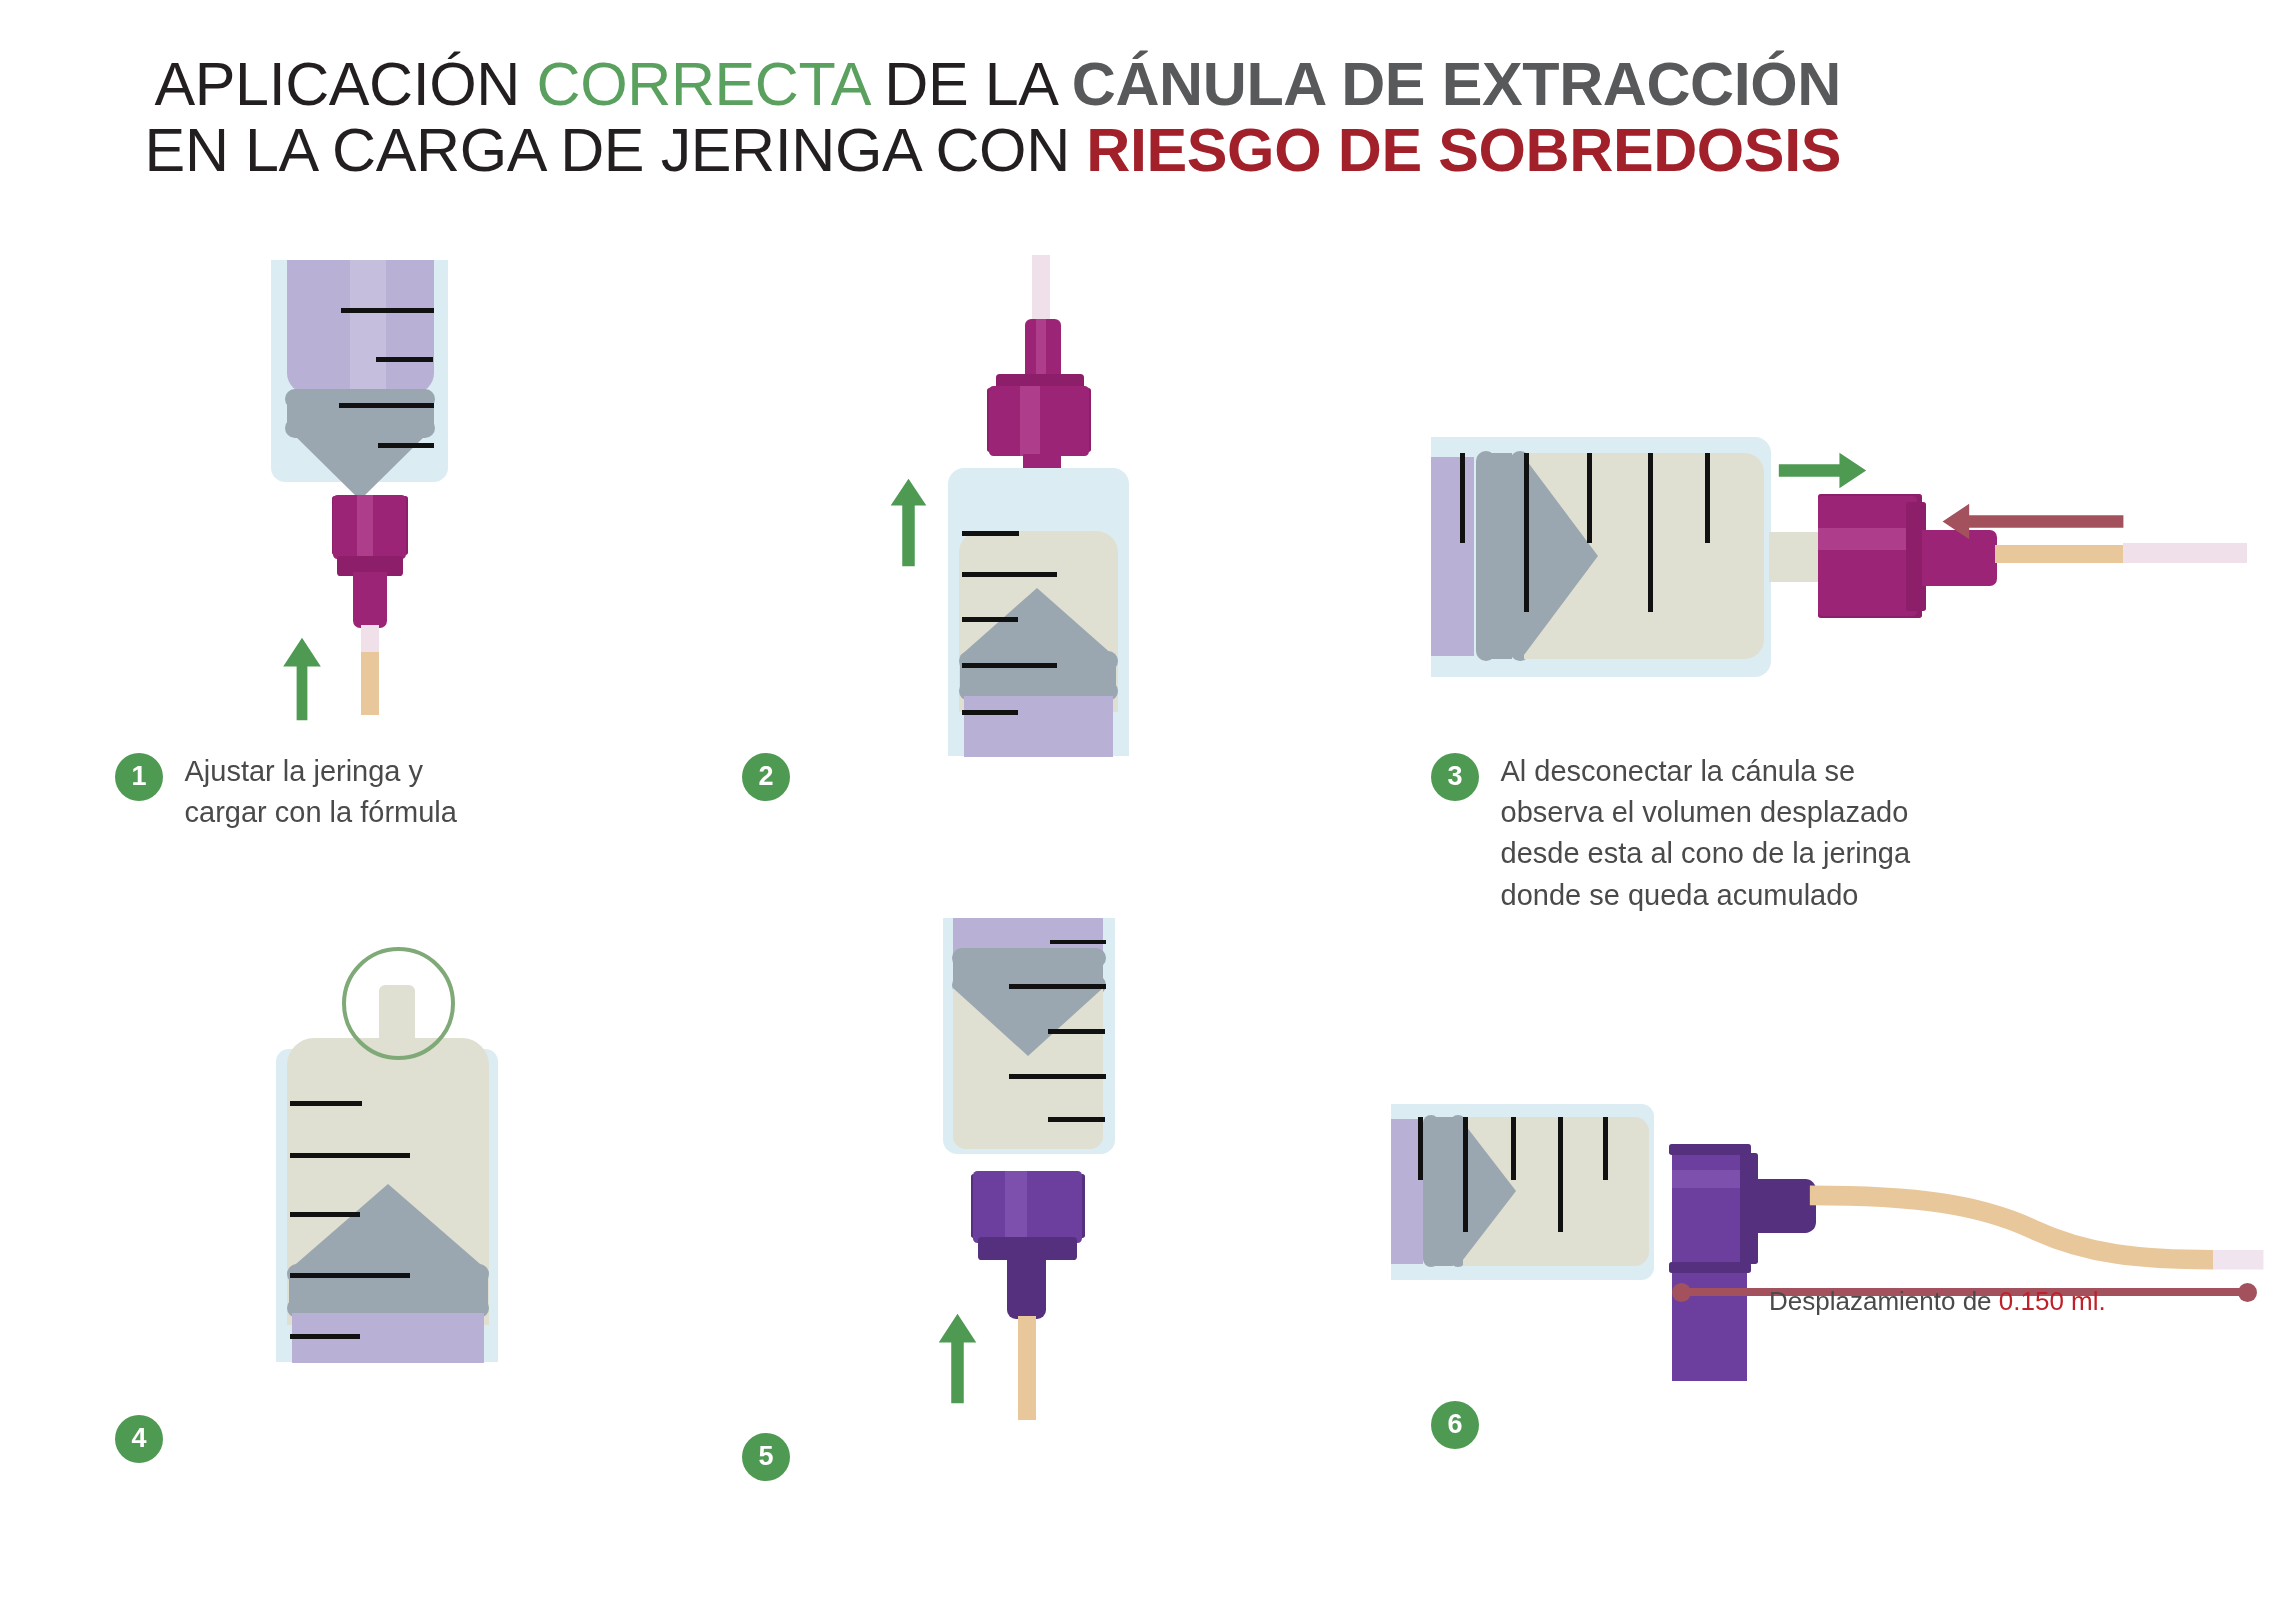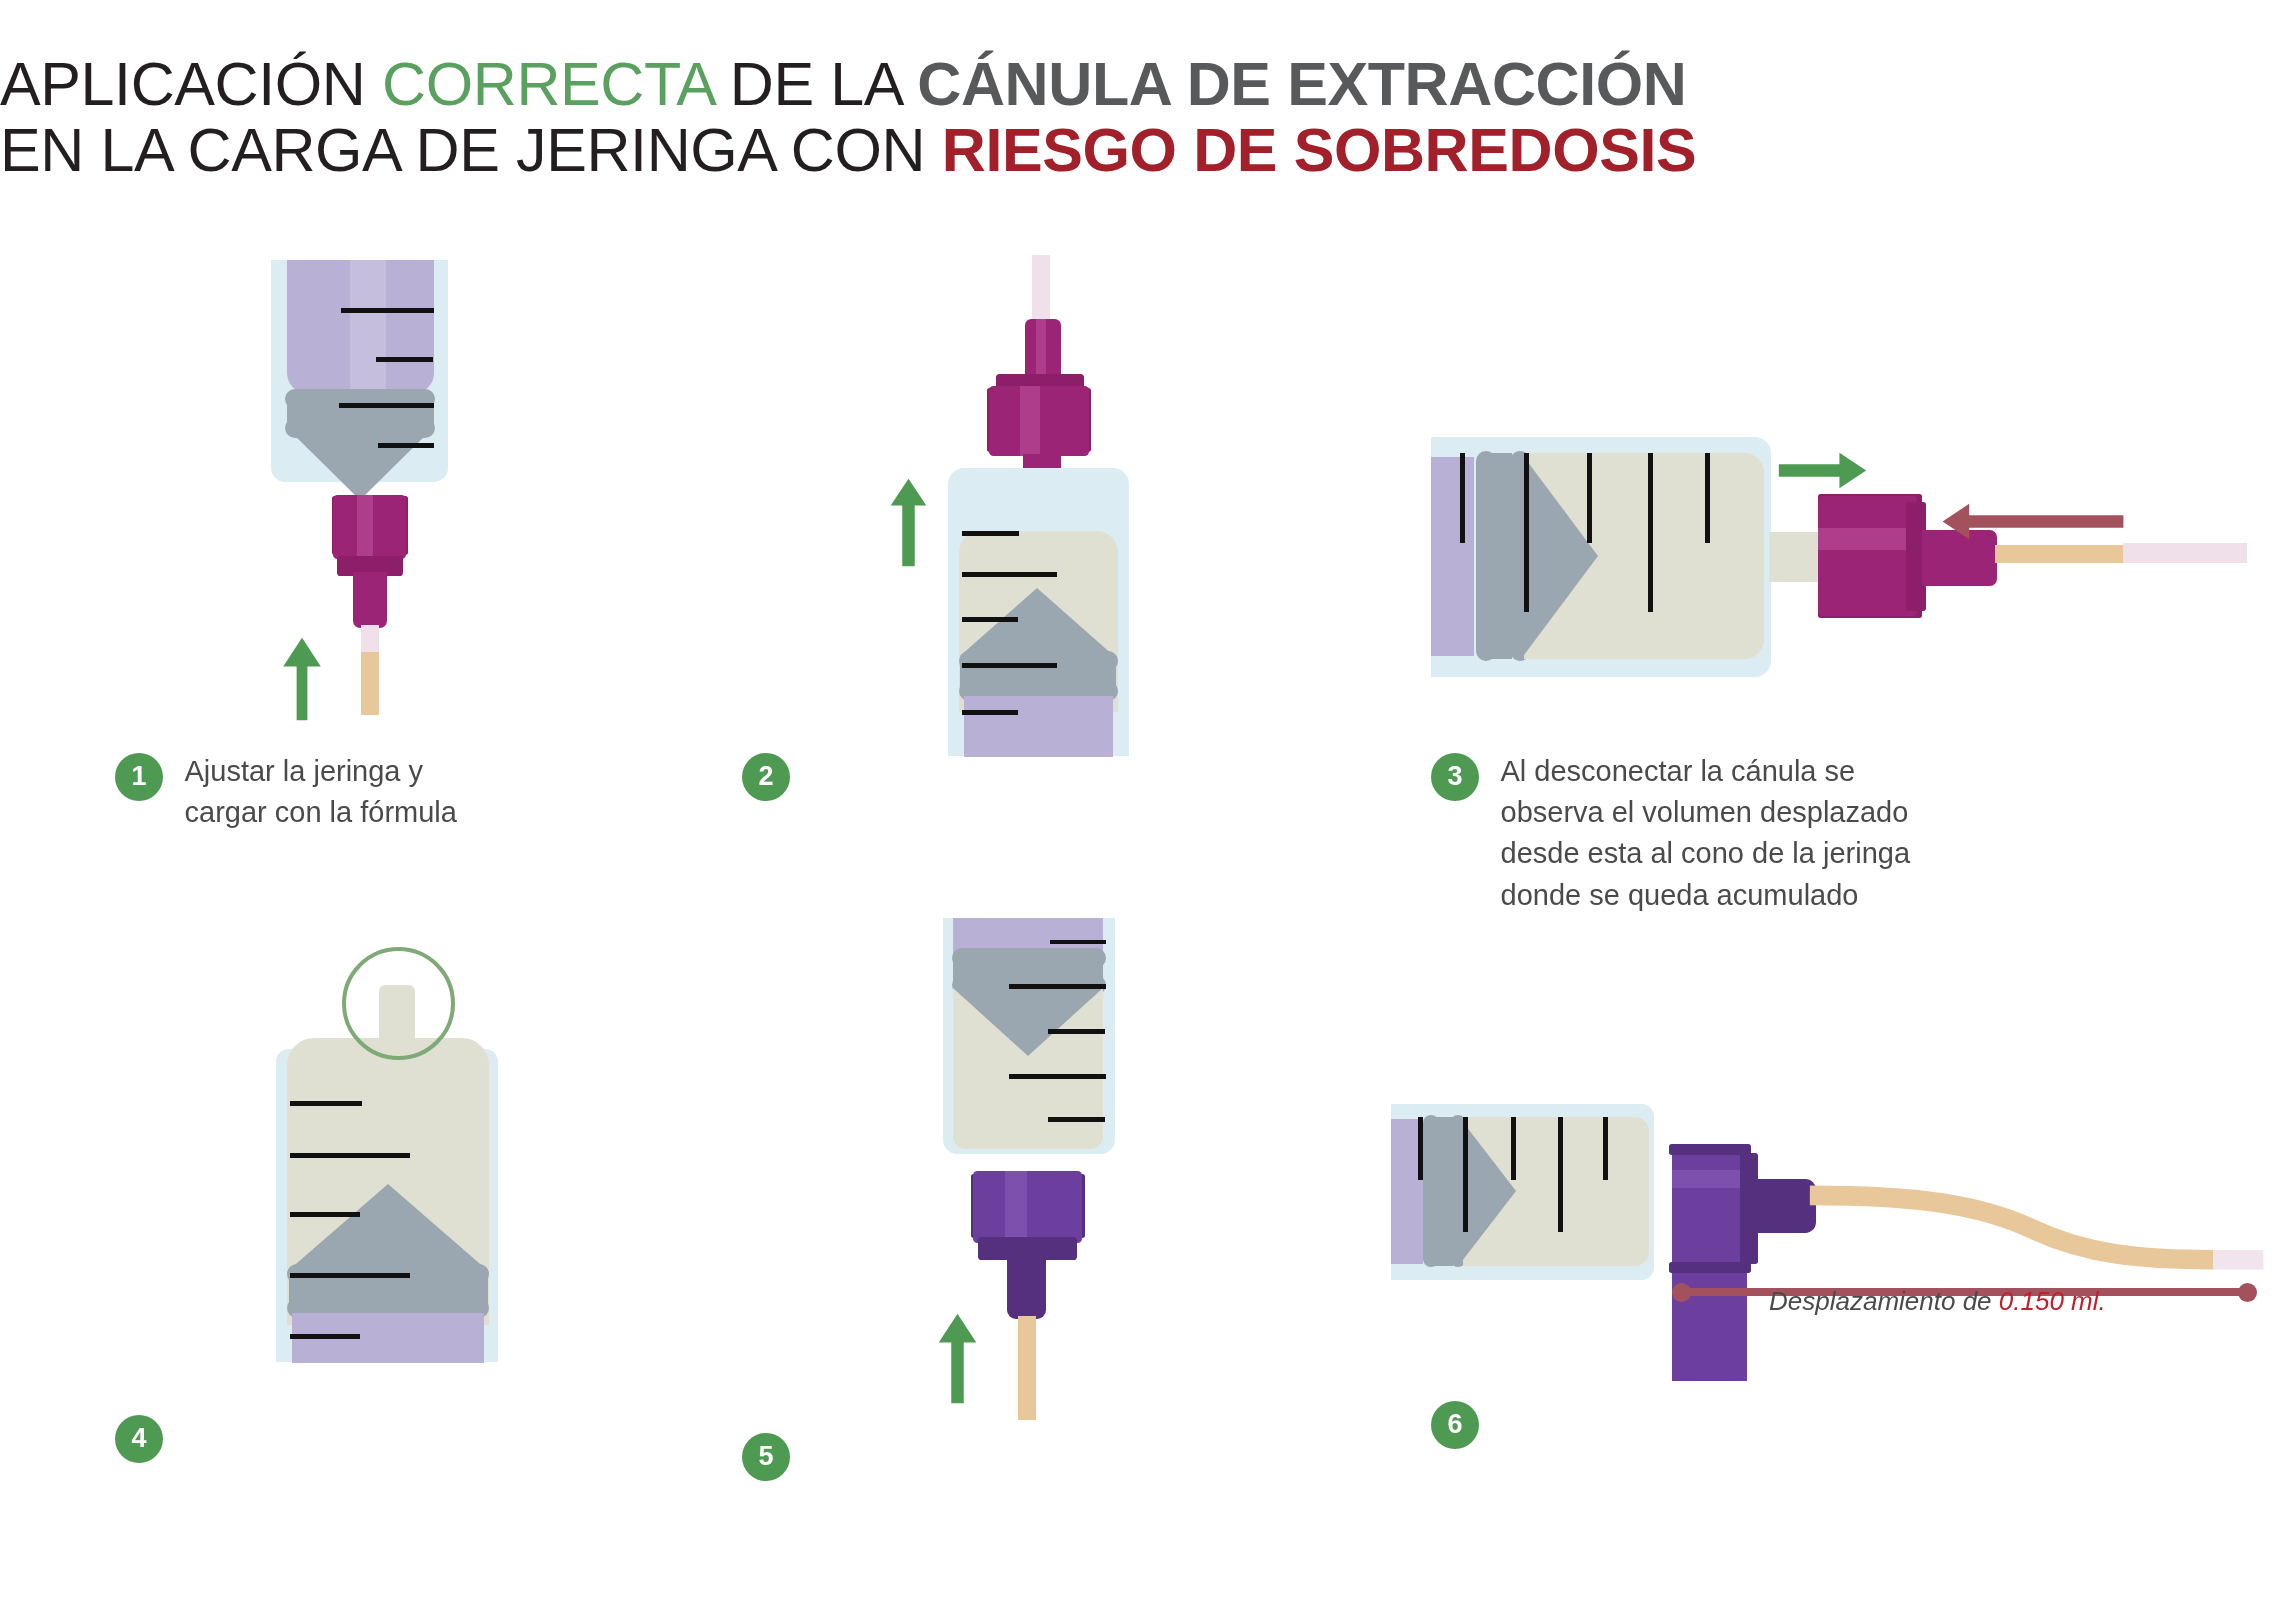--- a/index.html
+++ b/index.html
@@ -7,21 +7,21 @@
     width: 2293px; height: 1622px;
     background: #ffffff;
     font-family: "Liberation Sans", sans-serif;
     overflow: hidden;
   }
   .page { position: relative; width: 2293px; height: 1622px; background: #fff; }
 
   
   .title-block {
     position: absolute; left: 0; top: 52px; width: 1841px;
-    text-align: left;
+    text-align: right;
   }
   .title-line {
     font-size: 61px;
     letter-spacing: -0.4px;
     line-height: 1.08;
     white-space: nowrap;
   }
   .t-plain  { color: #231f20; font-weight: 400; }
   .t-green  { color: #5aa05e; font-weight: 400; }
   .t-gray   { color: #58595b; font-weight: 700; }
@@ -317,21 +317,21 @@
       <path d="M452 96 L 508 96" stroke="#f0e4ee" stroke-width="22" fill="none"></path>
     </svg>
 
     <div class="measure" style="left:288px; top:186px; width:589px; height:21.5px;">
       <div class="measure-dot" style="left:0px; top:0px;"></div>
       <div class="measure-bar" style="left:9px; top:5.4px; width:564px;"></div>
       <div class="measure-dot" style="left:566px; top:0px;"></div>
     </div>
   </div>
 
-  <div class="measure-label" style="left:1769px; top:1286px;font-style:italic;"><span>Desplazamiento de </span><span class="hl">0.150 ml.</span></div>
+  <div class="measure-label" style="left:1769px; top:1286px;"><span>Desplazamiento de </span><span class="hl">0.150 ml.</span></div>
 
   <div class="cap" style="left:115px; top:751px; width:573px;">
     <div class="num">1</div>
     <div class="cap-text">Ajustar la jeringa y
 cargar con la fórmula</div>
   </div>
 
   <div class="cap" style="left:742px; top:751px; width:591px;">
     <div class="num">2</div>
   </div>

